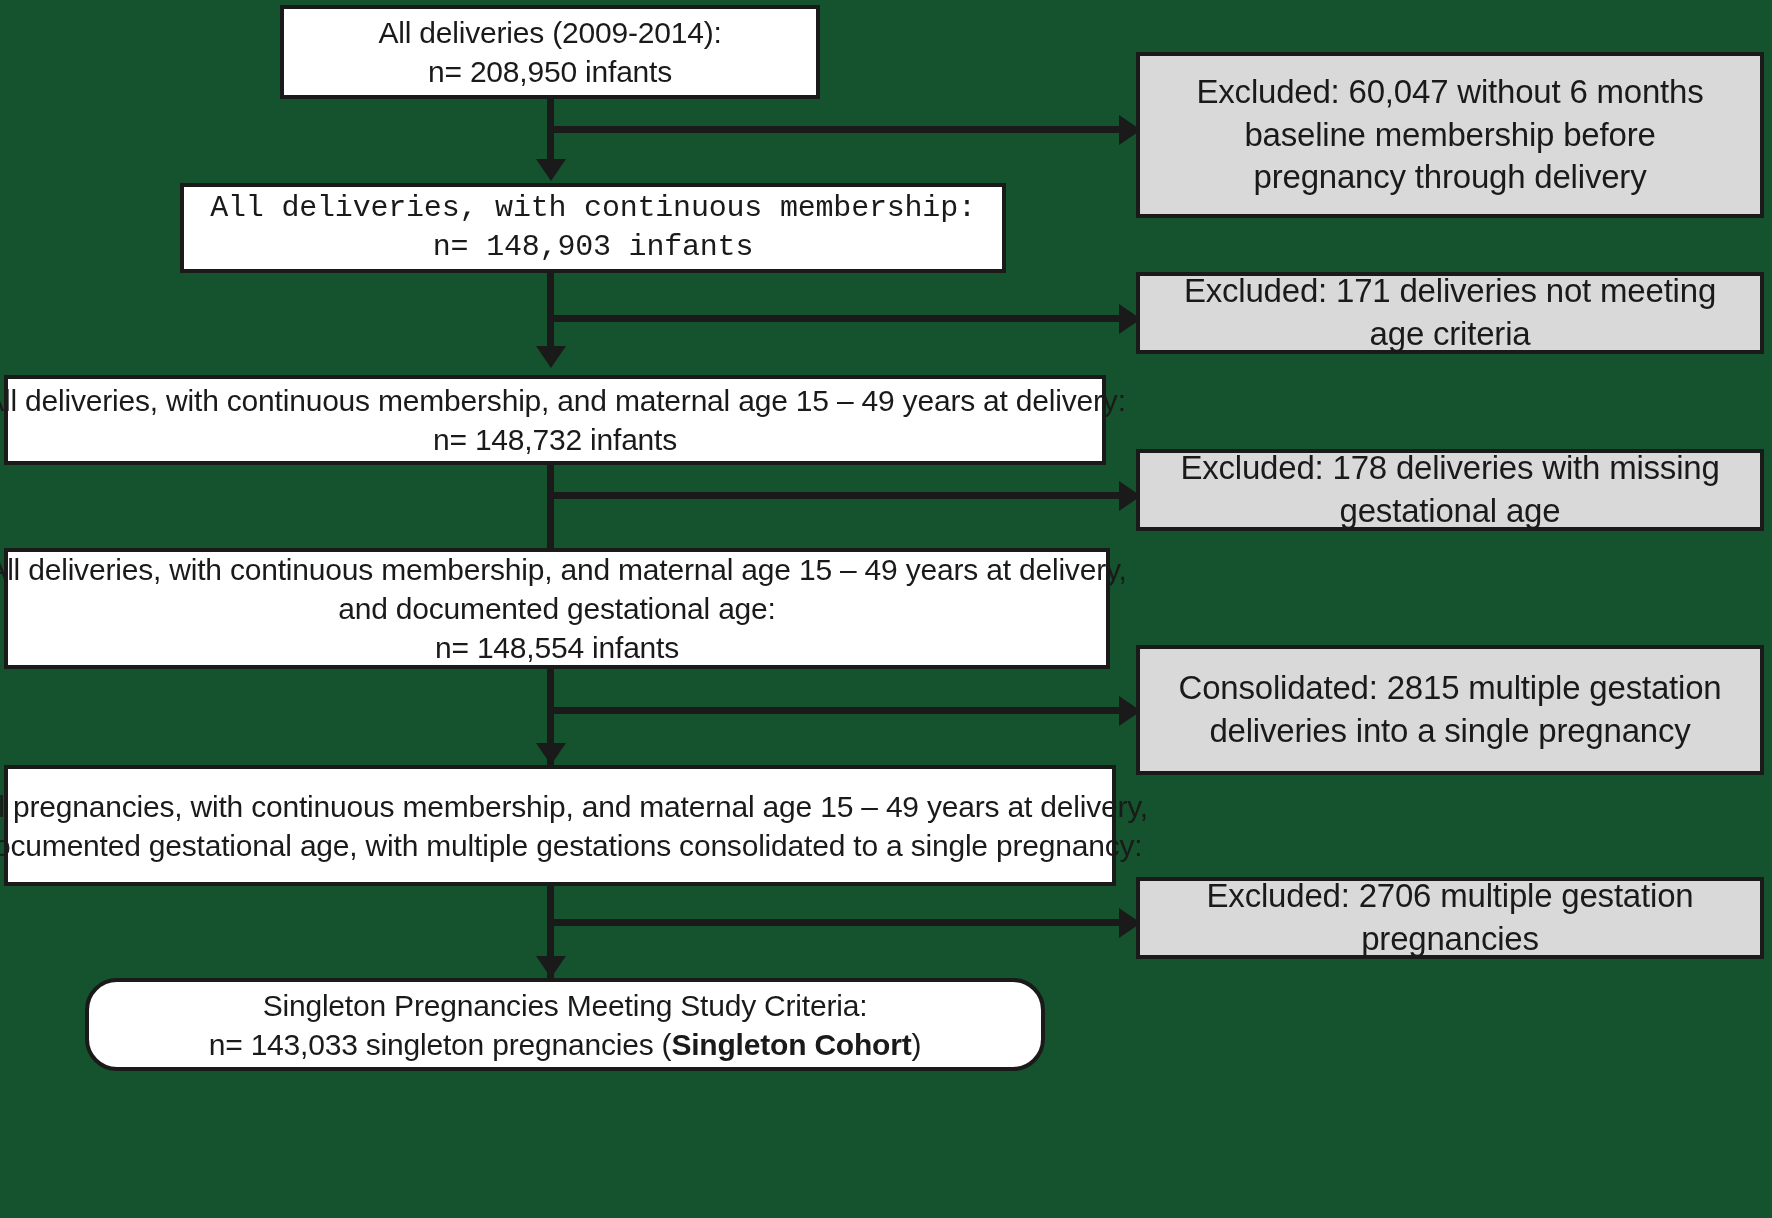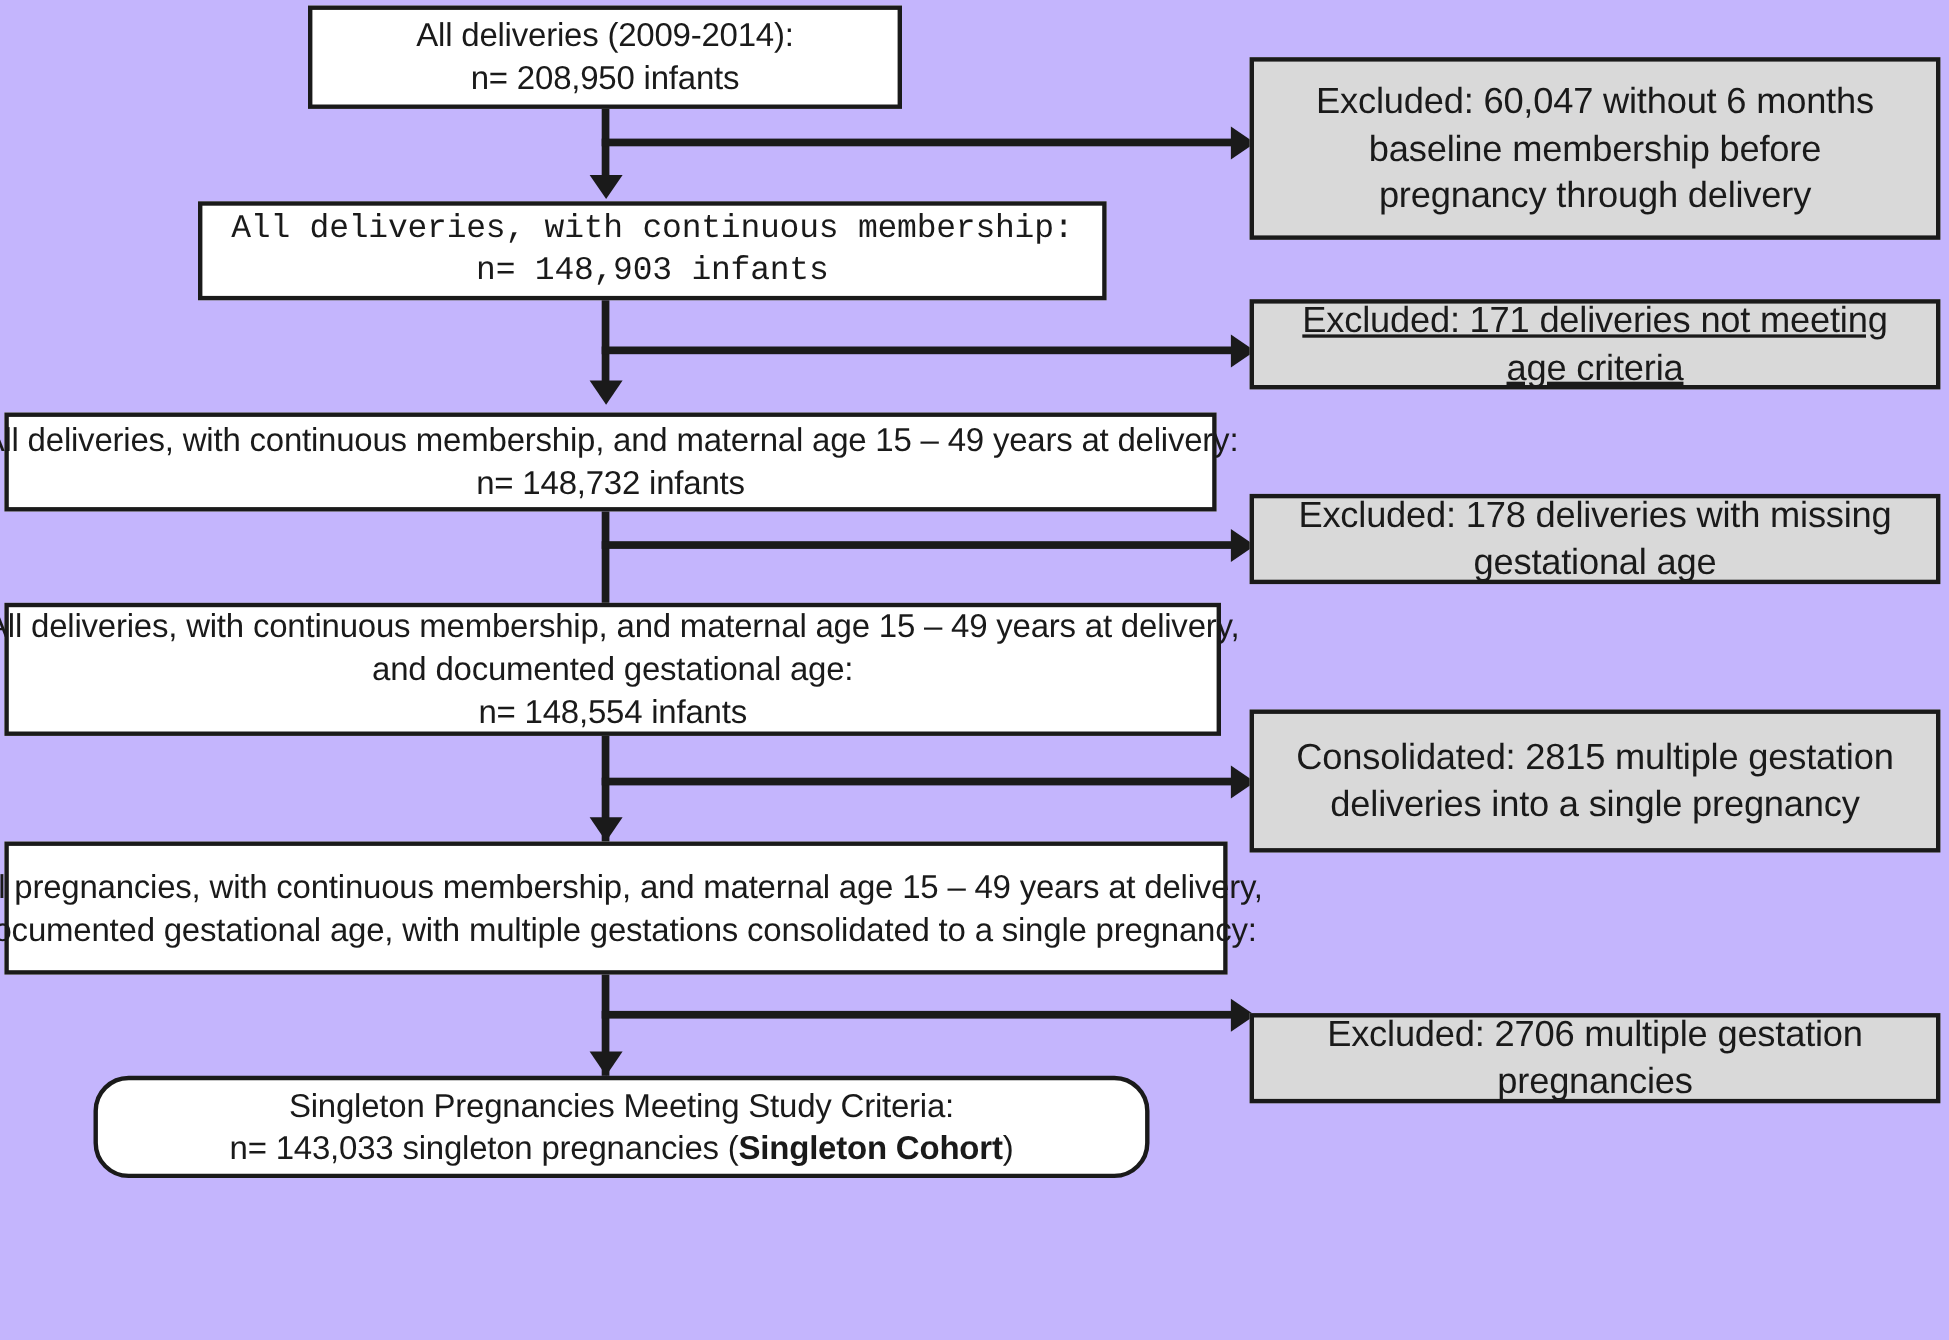--- a/index.html
+++ b/index.html
@@ -4,21 +4,21 @@
 <style>
   html,body{margin:0;padding:0;background:#ffffff;}
   body{
     font-family:"Liberation Sans", sans-serif;
     color:#1a1a1a;
   }
   #canvas{
     position:relative;
     width:1772px;
     height:1218px;
-    background:#c4b5fd;
+    background:#14532d;
     overflow:hidden;
   }
   .node{
     position:absolute;
     box-sizing:border-box;
     border:4px solid #1a1a1a;
     display:flex;
     flex-direction:column;
     align-items:center;
     justify-content:center;
@@ -81,21 +81,21 @@
     <span class="ln">All deliveries, with continuous membership:</span>
     <span class="ln">n= 148,903 infants</span>
   </div>
 
   <div class="conn v-line" style="left:547px; top:273px; width:7px; height:75px;"></div>
   <div class="arrow-down" style="left:536px; top:346px;"></div>
 
   <div class="conn h-line" style="left:547px; top:315px; width:578px; height:7px;"></div>
   <div class="arrow-right" style="left:1119px; top:304px;"></div>
 
-  <div class="node aside" style="left:1136px; top:272px; width:628px; height:82px; padding:0 26px;text-decoration:underline;">
+  <div class="node aside" style="left:1136px; top:272px; width:628px; height:82px; padding:0 26px;">
     <span class="ln">Excluded: 171 deliveries not meeting age criteria</span>
   </div>
 
   <div class="node primary" style="left:4px; top:375px; width:1102px; height:90px;">
     <span class="ln">All deliveries, with continuous membership, and maternal age 15 – 49 years at delivery:</span>
     <span class="ln">n= 148,732 infants</span>
   </div>
 
   <div class="conn v-line" style="left:547px; top:465px; width:7px; height:108px;"></div>
   <div class="arrow-down" style="left:536px; top:571px;"></div>
@@ -127,21 +127,21 @@
     <span class="ln">All pregnancies, with continuous membership, and maternal age 15 – 49 years at delivery,</span>
     <span class="ln">documented gestational age, with multiple gestations consolidated to a single pregnancy:</span>
   </div>
 
   <div class="conn v-line" style="left:547px; top:886px; width:7px; height:92px;"></div>
   <div class="arrow-down" style="left:536px; top:956px;"></div>
 
   <div class="conn h-line" style="left:547px; top:919px; width:578px; height:7px;"></div>
   <div class="arrow-right" style="left:1119px; top:908px;"></div>
 
-  <div class="node aside" style="left:1136px; top:877px; width:628px; height:82px; padding:0 26px;margin-top:44px;">
+  <div class="node aside" style="left:1136px; top:877px; width:628px; height:82px; padding:0 26px;">
     <span class="ln">Excluded: 2706 multiple gestation pregnancies</span>
   </div>
 
   <div class="node primary" style="left:85px; top:978px; width:960px; height:93px;border-radius:32px;">
     <span class="ln">Singleton Pregnancies Meeting Study Criteria:</span>
     <span class="ln">n= 143,033 singleton pregnancies (<b>Singleton Cohort</b>)</span>
   </div>
 
 </div>
 

